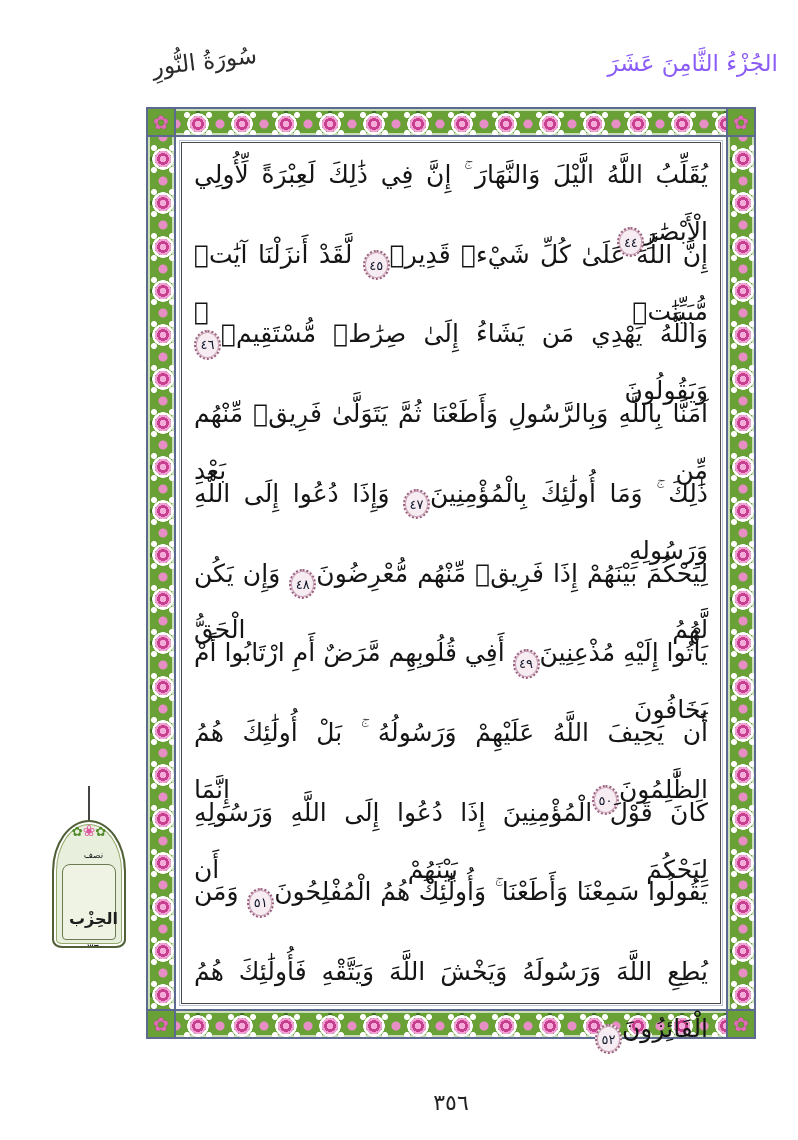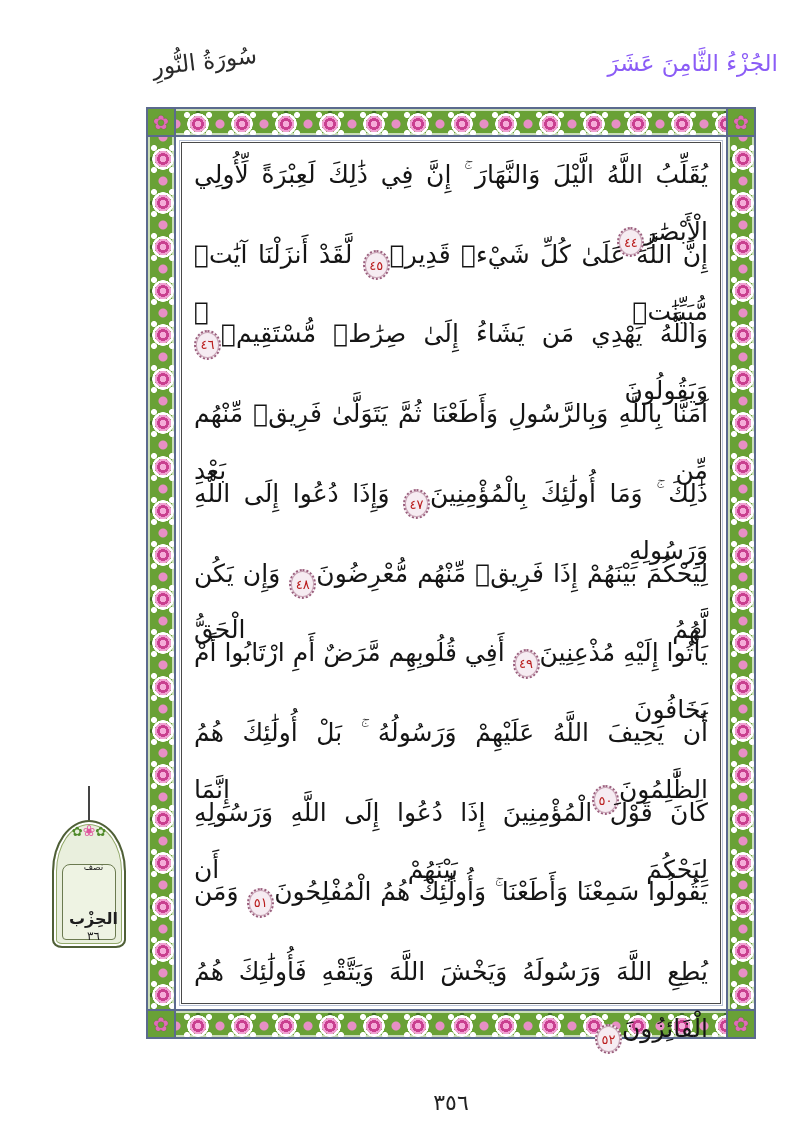--- a/index.html
+++ b/index.html
@@ -80,39 +80,39 @@
     direction:rtl; unicode-bidi:embed;
     text-align:justify; text-align-last:justify; text-justify:inter-word;
     font-size:25px; color:#151515; height:56.9px; line-height:56.9px;
     white-space:normal; overflow:visible;
   }
   .ayah-badge {
     display:inline-flex; align-items:center; justify-content:center;
     width:27px; height:30px; border-radius:50%;
     border:2px dotted #9a5f7d; background:#f6ecf2;
     box-shadow:0 0 0 1px #c9a4b6 inset;
-    font-size:13px; line-height:1; color:#b91c1c; vertical-align:-7px;
+    font-size:13px; line-height:1; color:#0f172a; vertical-align:-7px;
   }
 
   
   .hizb-marker { position:absolute; left:50px; top:786px; width:78px; text-align:center; }
   .hizb-stem { width:2px; height:34px; background:#444; margin:0 auto; }
   .hizb-dome {
     position:relative; width:74px; height:128px; margin:0 auto;
     background:#e9efdd; border:2px solid #4f5f37;
     border-radius:50% 50% 10px 10px / 40% 40% 8px 8px;
     box-shadow: inset 0 0 0 2px #ffffff, inset 0 0 0 3px #93a96a;
     overflow:hidden;
   }
   .hizb-flowers { position:absolute; top:2px; left:0; right:0; font-size:15px; line-height:1; }
   .hizb-flowers .petal-green { color:#4e8a28; font-size:13px; }
   .hizb-flowers .petal-pink { color:#e0559f; }
   .hizb-text { position:absolute; left:8px; right:8px; top:42px; bottom:6px;
     border:1px solid #6b7a50; border-radius:8px 8px 4px 4px; background:#eef3e3;
-    display:flex; flex-direction:column; align-items:center; justify-content:center; gap:1px;
+    display:flex; flex-direction:column; align-items:center; justify-content:center; gap:13px;
     direction:rtl; color:#1d1d1d;padding-left:9px;
   }
   .hizb-half { font-size:9px; }
   .hizb-word { font-size:16px; font-weight:bold;margin-top:36px; }
   .hizb-num  { font-size:12px; }
 
   
   .page-number {
     position:absolute; top:1054px; left:146px; width:610px;
     text-align:center; font-size:22px; color:#222; direction:rtl;margin-top:36px;

